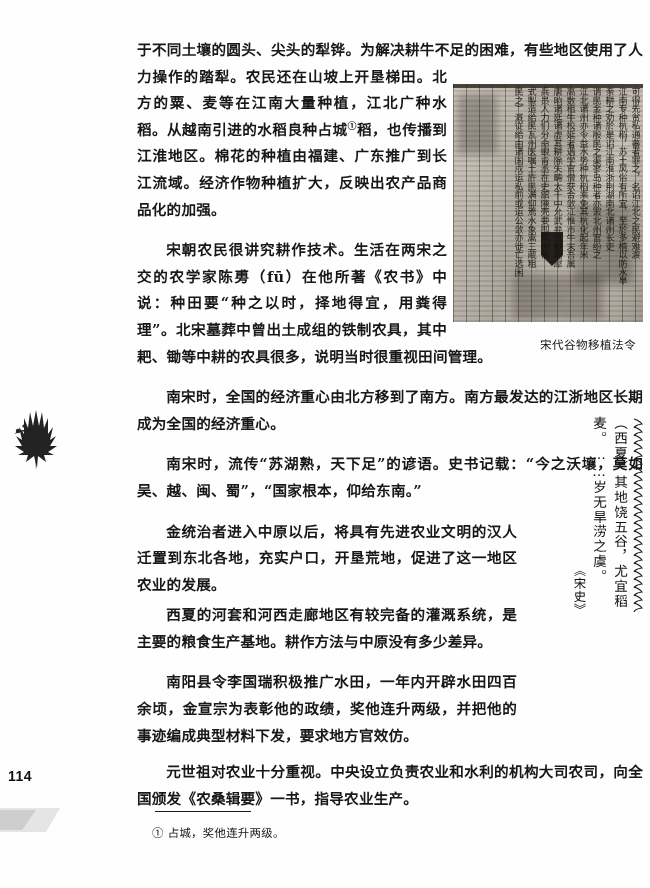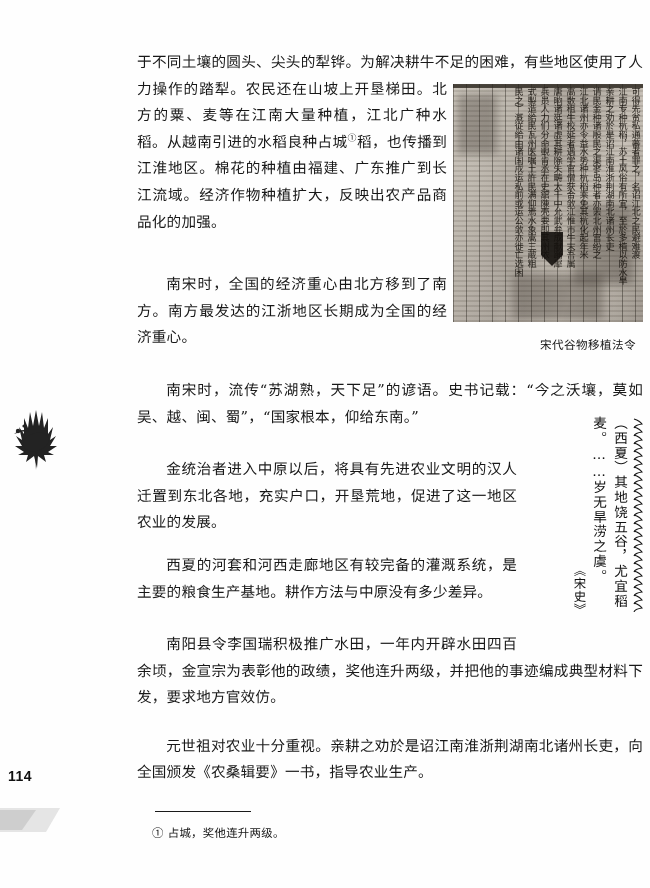--- a/index.html
+++ b/index.html
@@ -57,26 +57,27 @@
 
   
   .body-col {
     position: absolute;
     left: 137px;
     top: 33px;
     width: 506px;
   }
 
   p.para {
-    margin: 16px 0 0 0;
+    margin: 4px 0 0 0;
     font-size: 14.6px;
     line-height: 26.6px;
     text-align: justify;
     text-justify: inter-ideograph;
     letter-spacing: 0.2px;
+    font-weight: bold;
   }
   p.para.indent { text-indent: 2em; }
 
   
   .float-doc {
     float: right;
     width: 196px;
     height: 262px;
     margin: 48px 0px 6px 10px;
     shape-outside: content-box;
@@ -298,20 +299,21 @@
   </div>
 
   <div class="body-col">
 
     <div class="float-doc"></div>
 
     <p class="para"><span>于不同土壤的圆头、尖头的犁铧。为解决耕牛不足的困难，有些地区使用了人力操作的踏犁。农民还在山坡上开垦梯田。北方的粟、麦等在江南大量种植，江北广种水稻。从越南引进的水稻良种占城</span><sup class="fn-ref">①</sup><span>稻，也传播到江淮地区。棉花的种植由福建、广东推广到长江流域。经济作物种植扩大，反映出农产品商品化的加强。</span></p>
 
     <div class="spacer-sm"></div>
 
+    <p class="para indent">宋朝农民很讲究耕作技术。生活在两宋之交的农学家陈旉（fū）在他所著《农书》中说：种田要“种之以时，择地得宜，用粪得理”。北宋墓葬中曾出土成组的铁制农具，其中耙、锄等中耕的农具很多，说明当时很重视田间管理。</p>
 
     <div class="spacer-sm"></div>
 
     <p class="para indent">南宋时，全国的经济重心由北方移到了南方。南方最发达的江浙地区长期成为全国的经济重心。</p>
 
     <div class="spacer-sm"></div>
 
     <p class="para indent">南宋时，流传“苏湖熟，天下足”的谚语。史书记载：“今之沃壤，莫如吴、越、闽、蜀”，“国家根本，仰给东南。”</p>
 
     <div class="spacer-sm"></div>
@@ -320,21 +322,21 @@
 
     <p class="para indent">金统治者进入中原以后，将具有先进农业文明的汉人迁置到东北各地，充实户口，开垦荒地，促进了这一地区农业的发展。</p>
     <p class="para indent">西夏的河套和河西走廊地区有较完备的灌溉系统，是主要的粮食生产基地。耕作方法与中原没有多少差异。</p>
 
     <div class="spacer-sm"></div>
 
     <p class="para indent">南阳县令李国瑞积极推广水田，一年内开辟水田四百余顷，金宣宗为表彰他的政绩，奖他连升两级，并把他的事迹编成典型材料下发，要求地方官效仿。</p>
 
     <div class="spacer-xs"></div>
 
-    <p class="para indent">元世祖对农业十分重视。亲耕之劝於是诏江南淮浙荆湖南北诸州长吏，向全国颁发《农桑辑要》一书，指导农业生产。</p>
+    <p class="para indent">元世祖对农业十分重视。中央设立负责农业和水利的机构大司农司，向全国颁发《农桑辑要》一书，指导农业生产。</p>
 
     <div class="spacer-xs"></div>
 
   </div>
 
   <div class="footnote-rule"></div>
   <div class="footnote">
     <span class="fn-marker">①</span><span>占城，奖他连升两级。</span>
   </div>
 

